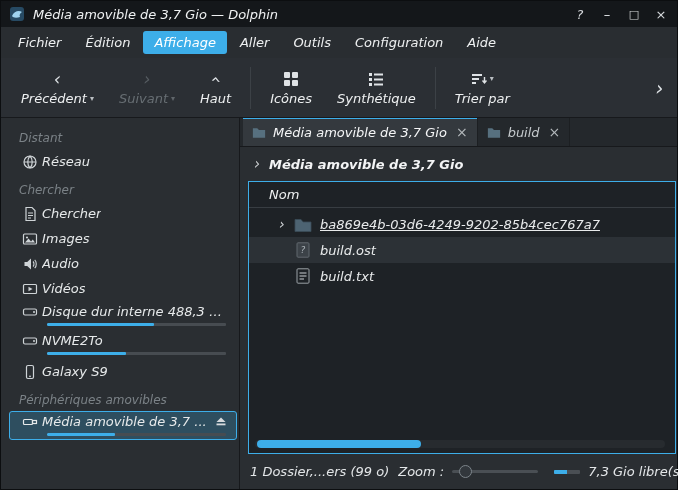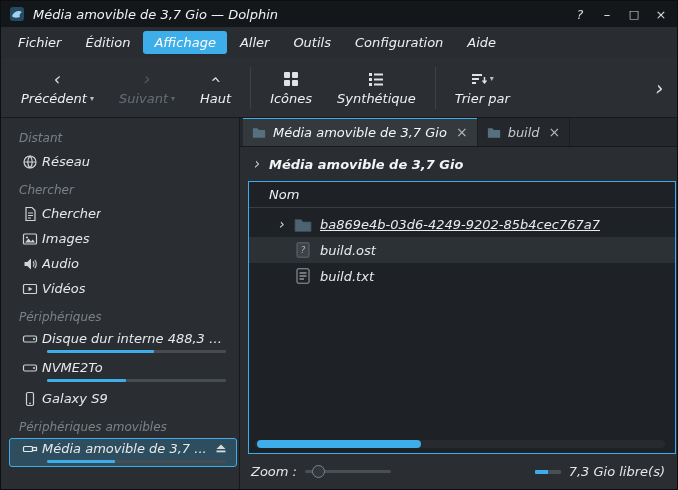--- a/index.html
+++ b/index.html
@@ -238,21 +238,20 @@
           <span class="side-icon">
             <svg width="16" height="16" viewBox="0 0 16 16">
                 <rect x="1.5" y="3.5" width="13" height="9" rx="1" fill="none" stroke="#cfd4d7" stroke-width="1.2"></rect>
                 <path d="M6.5 5.8 L10.5 8 L6.5 10.2 Z" fill="#cfd4d7"></path>
               </svg>
           </span>
           <span class="side-label">Vidéos</span>
         </div>
       </div>
 
-      <div class="side-header">Périphériques</div>
       <div class="side-item">
         <div class="side-row">
           <span class="side-icon">
             <svg width="16" height="16" viewBox="0 0 16 16">
                 <rect x="1.5" y="5" width="13" height="6" rx="1.5" fill="none" stroke="#cfd4d7" stroke-width="1.2"></rect>
                 <circle cx="12" cy="8" r="1" fill="#cfd4d7"></circle>
               </svg>
           </span>
           <span class="side-label">Disque dur interne 488,3 G...</span>
         </div>
@@ -371,20 +370,21 @@
               <span class="fname">build.txt</span>
             </div>
           </div>
           <div class="hscroll">
             <div class="thumb" style="width: 40%;"></div>
           </div>
         </div>
       </div>
 
       <div class="statusbar">
+        <span class="summary">1 Dossier,...ers (99 o)</span>
         <span class="zoom-label">Zoom :</span>
         <div class="zoom-slider">
           <div class="zoom-groove"></div>
           <div class="zoom-handle"></div>
         </div>
         <span class="spacer"></span>
         <div class="free-bar">
             <div class="fill" style="width: 50%;"></div>
           </div>
         <span class="free-text">7,3 Gio libre(s)</span>

